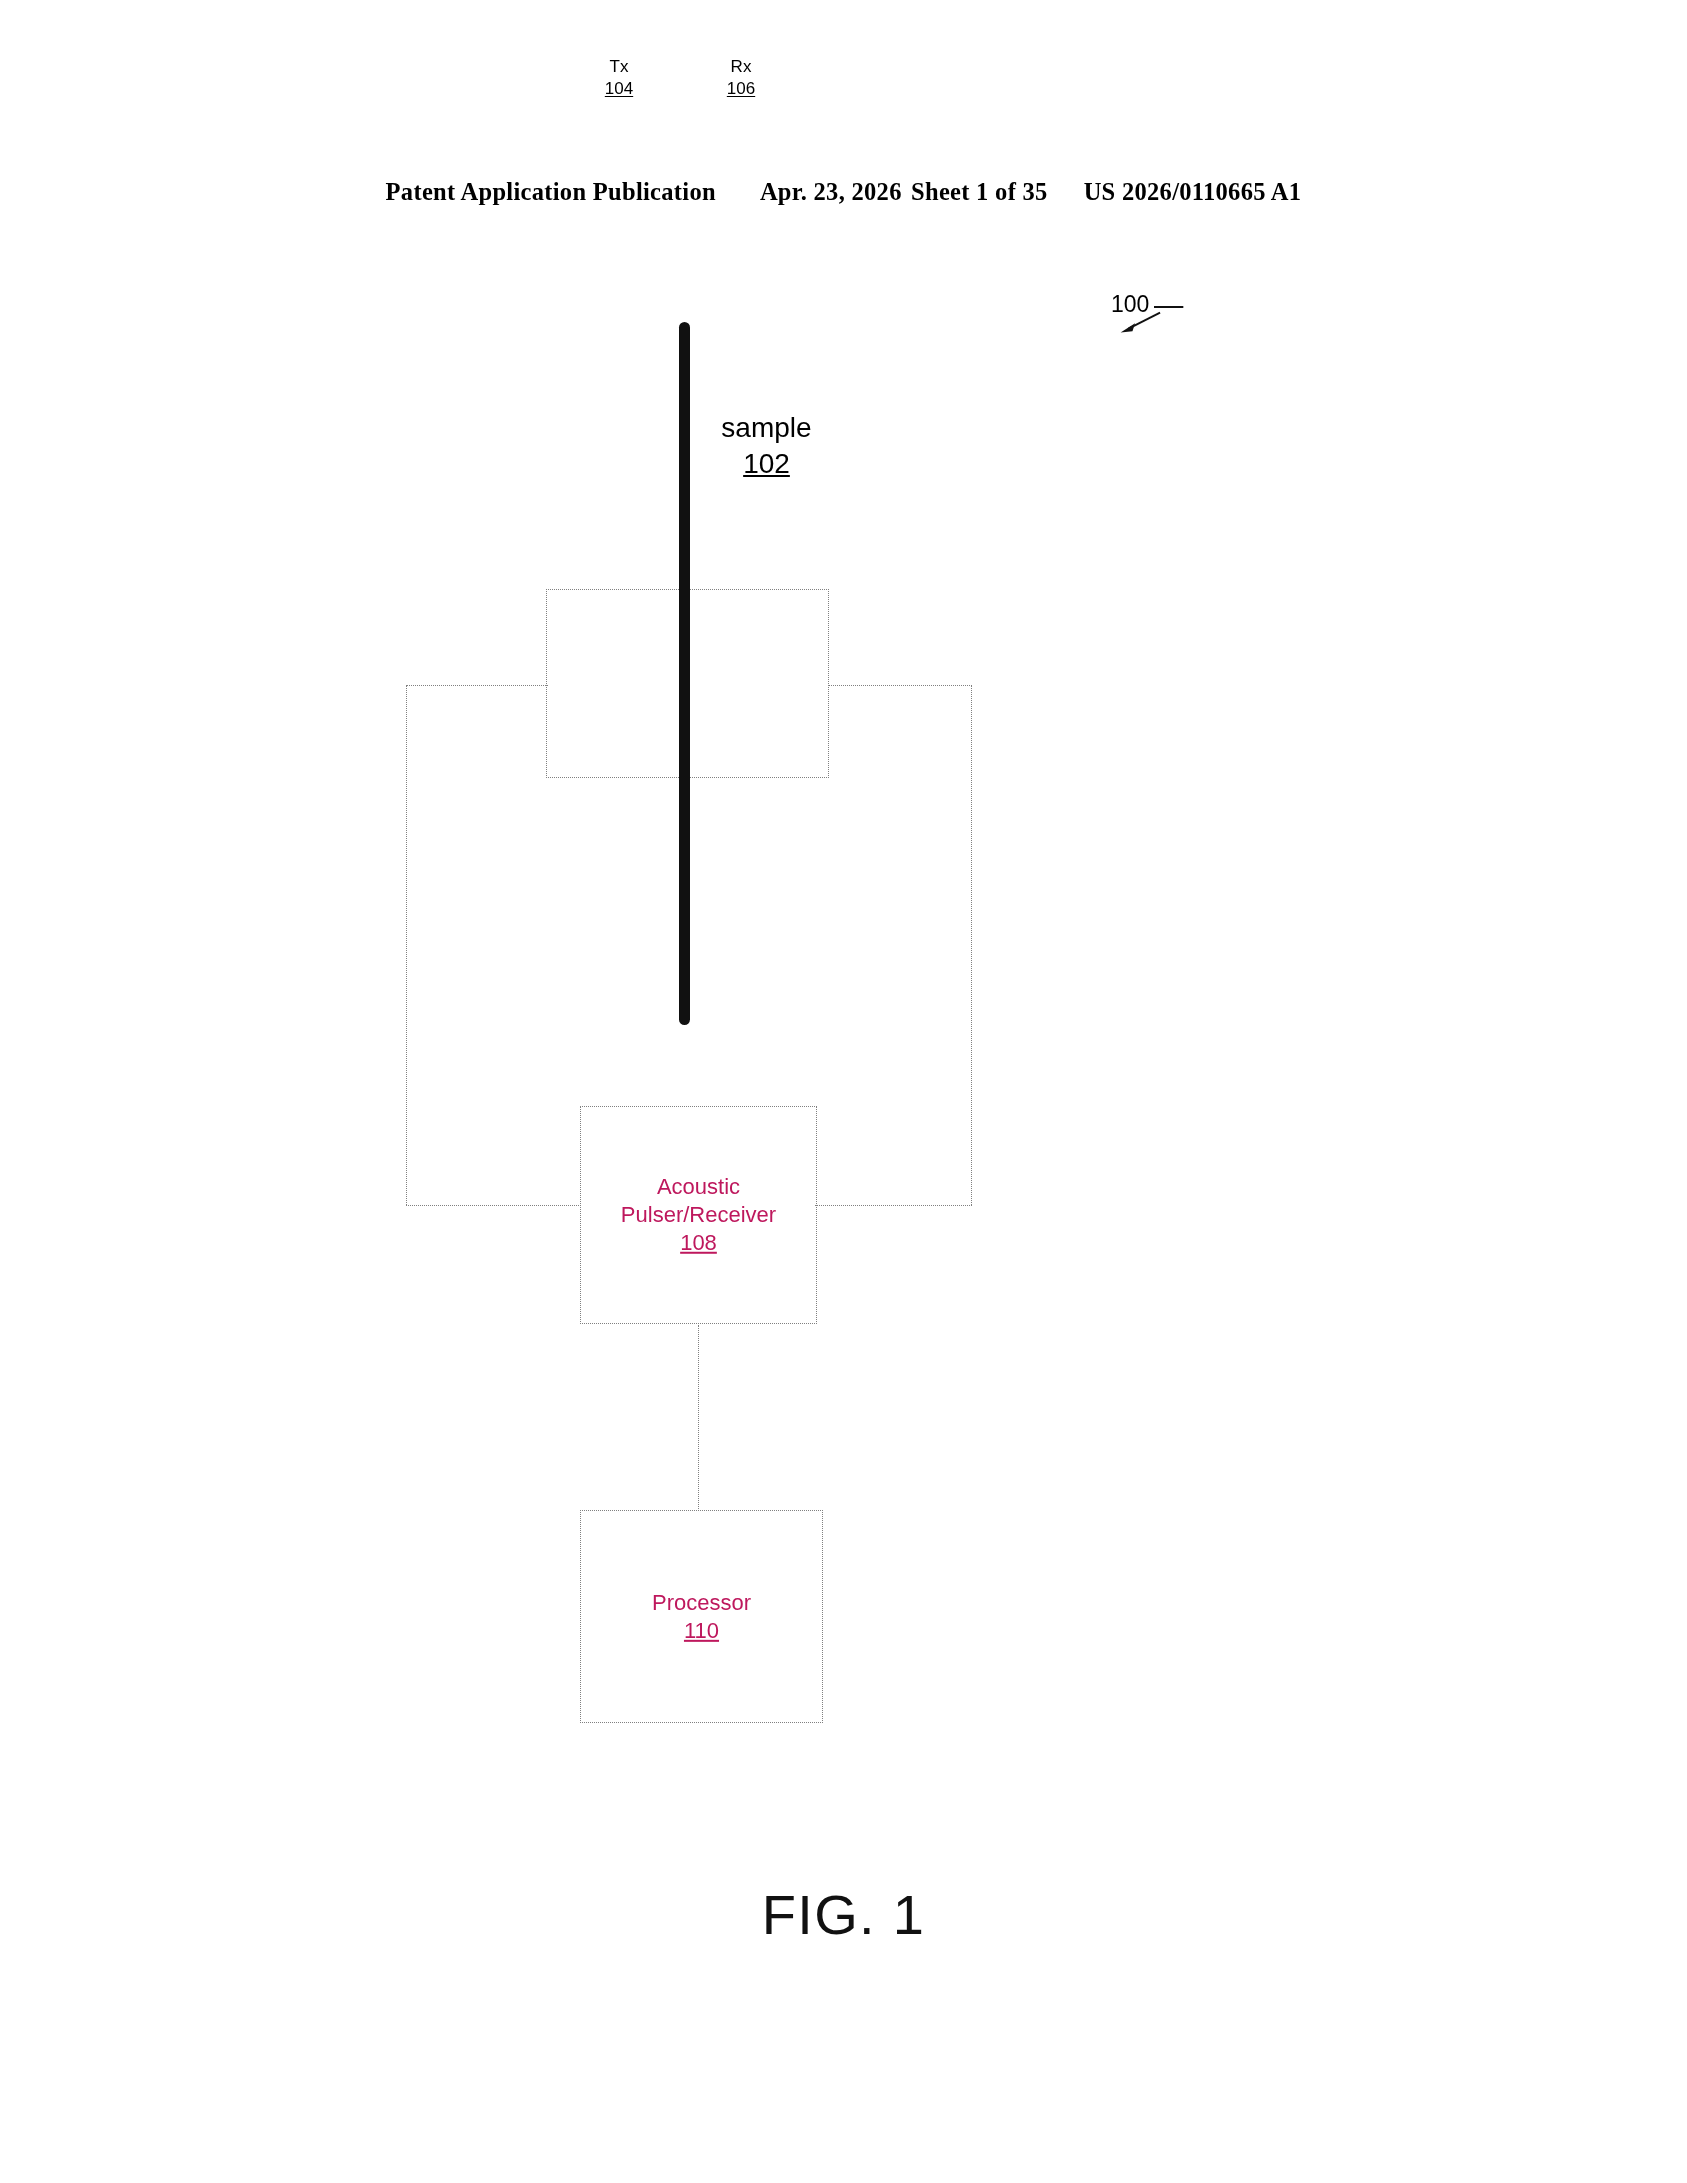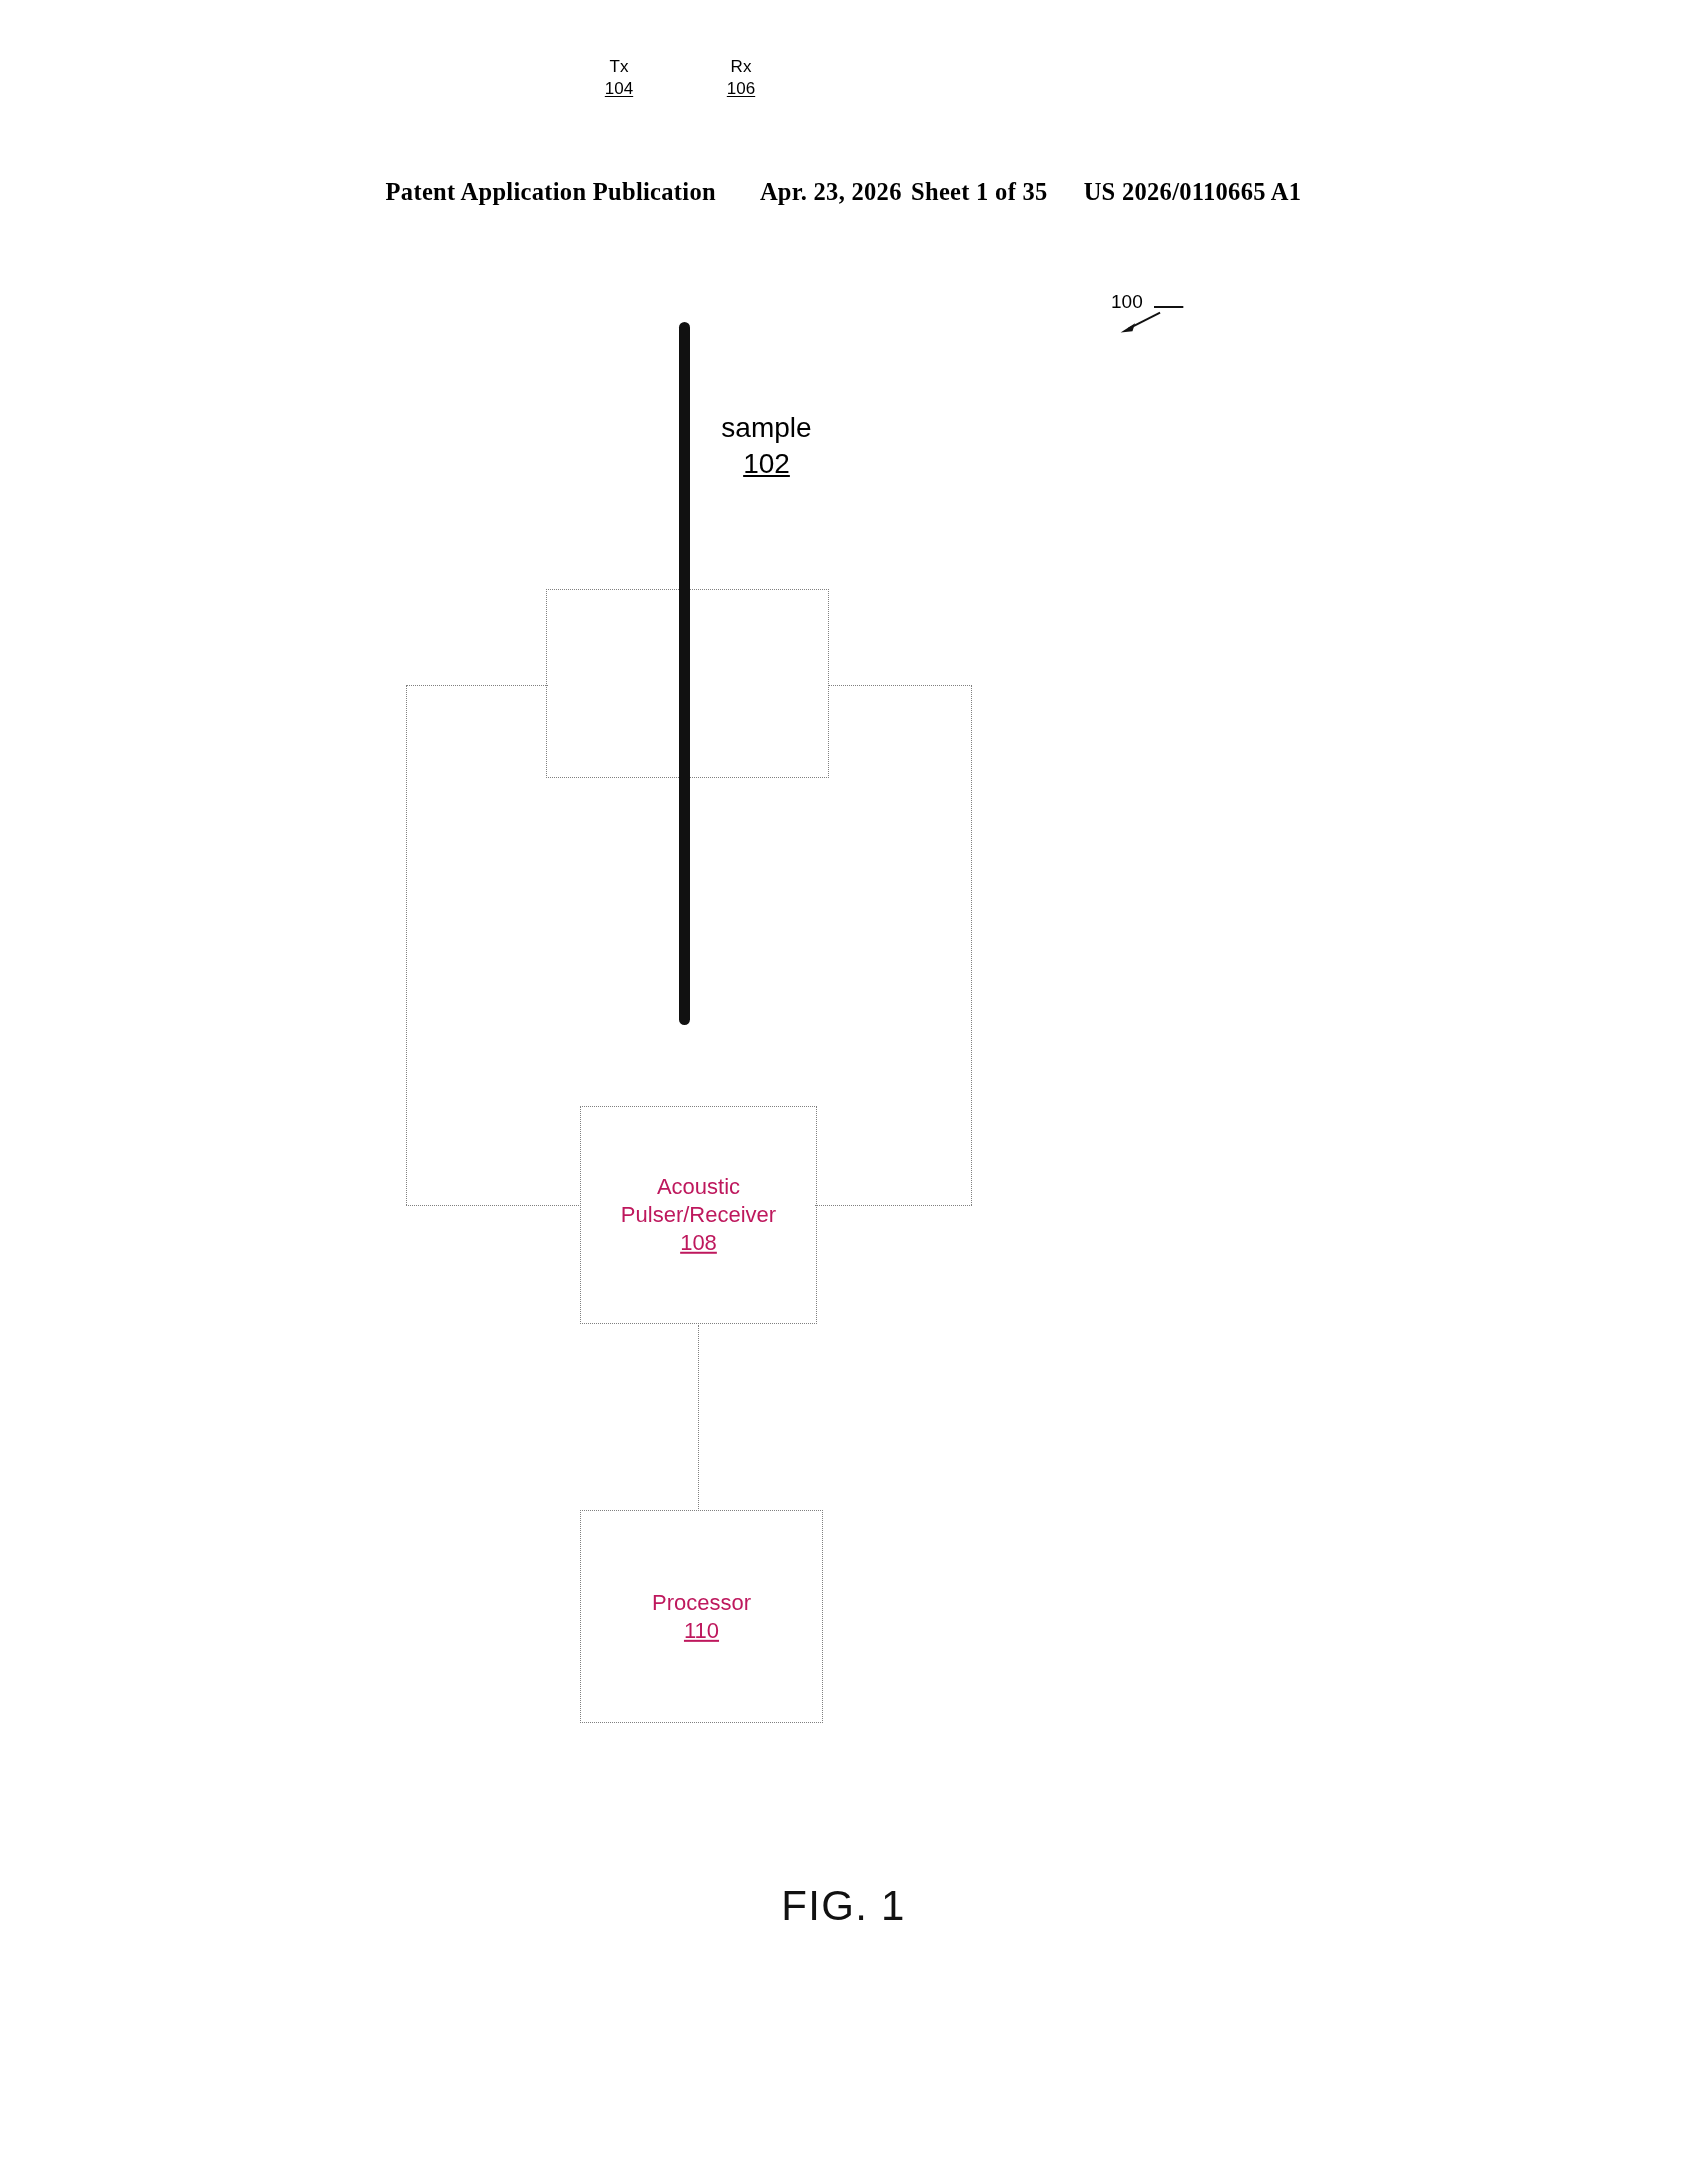--- a/index.html
+++ b/index.html
@@ -139,21 +139,21 @@
   .l-right-bot  { left: 815px; top: 1205px; width: 157px; }
 
   
   .l-proc-vert { left: 698px; top: 1325px; height: 186px; }
 
   
   .callout {
     position: absolute;
     left: 1111px;
     top: 291px;
-    font-size: 19px;
+    font-size: 23px;
     white-space: nowrap;
     text-align: right;
   }
   .callout-arrow {
     position: absolute;
     left: 1118px;
     top: 310px;
     width: 46px;
     height: 26.5px;
   }
@@ -169,21 +169,21 @@
     width: 119px;
   }
 
   
   .fig-caption {
     position: absolute;
     top: 1882px;
     left: 0;
     width: 1687px;
     text-align: center;
-    font-size: 42px;
+    font-size: 56px;
     letter-spacing: 1.3px;
     color: #111111;
   }
 </style>
 </head>
 <body>
 
 <div class="header">
   <span class="hdr-pub">Patent Application Publication</span><span class="hdr-date">Apr. 23, 2026</span><span class="hdr-sheet">Sheet 1 of 35</span><span>US 2026/0110665 A1</span>
 </div>

